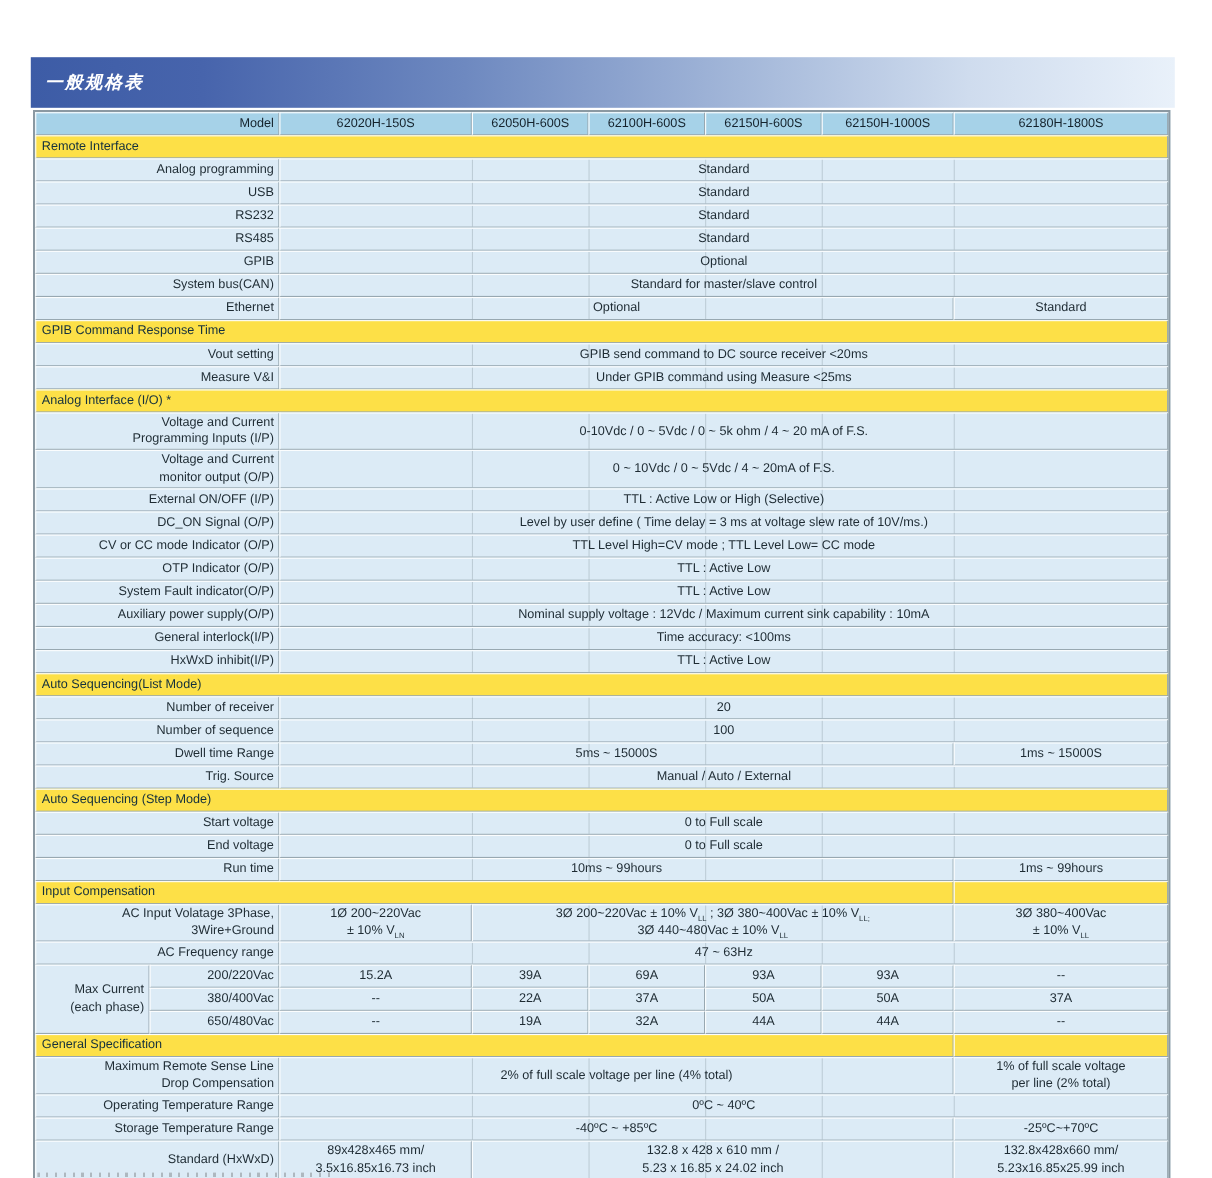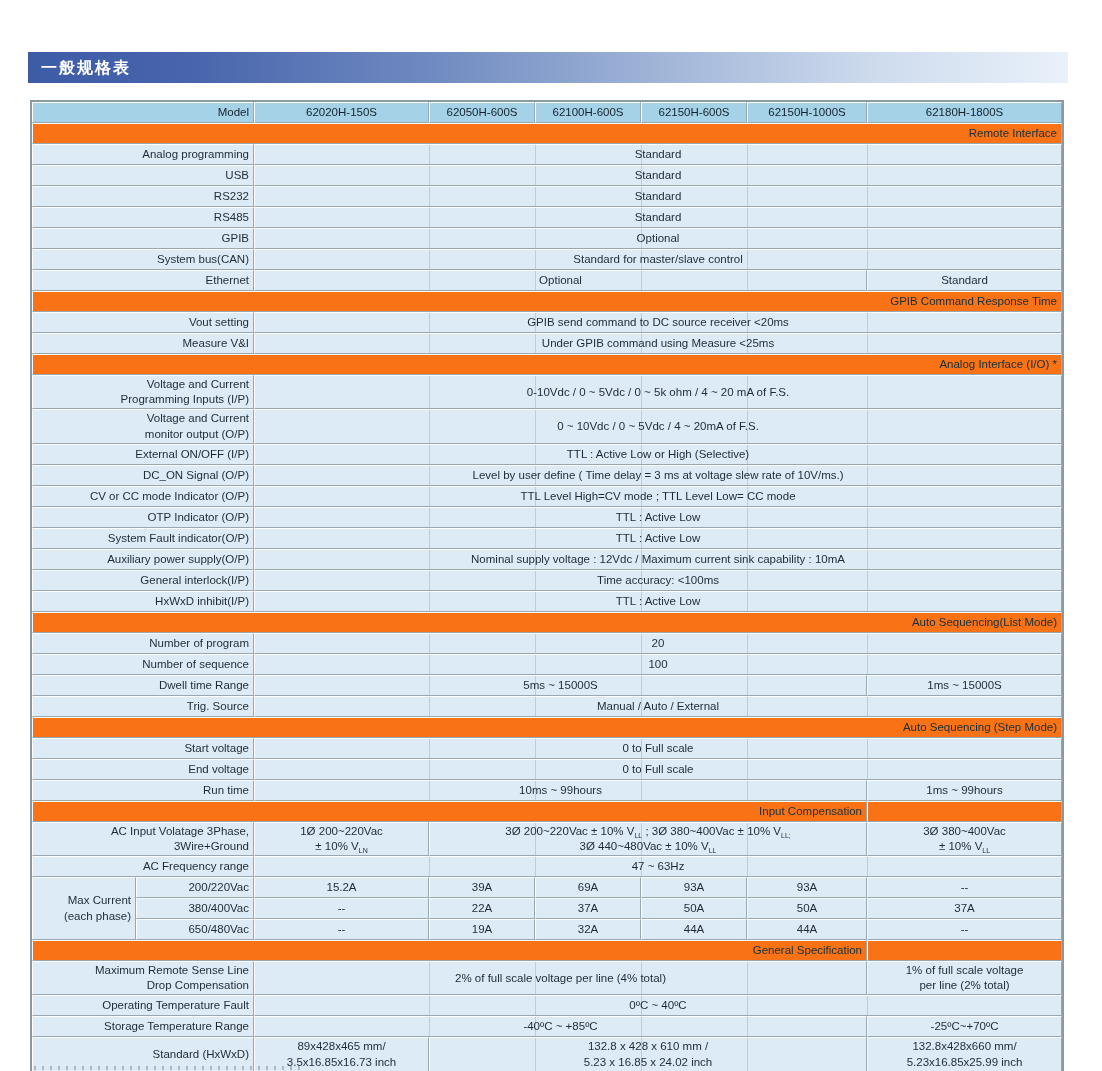--- a/index.html
+++ b/index.html
@@ -2,24 +2,24 @@
 <html><head>
 <meta charset="utf-8">
 <style>
   html,body{margin:0;padding:0;background:#ffffff;}
   body{
     width:1102px;height:1071px;position:relative;overflow:hidden;
     font-family:"Liberation Sans","DejaVu Sans",sans-serif;
     color:#1e2b33;
   }
   .banner{
-    position:absolute;left:28px;top:52px;width:1040px;height:31px;
+    position:absolute;left:28px;top:52px;width:1040px;height:46px;
     background:linear-gradient(90deg,#3d5ca6 0%,#4764ac 15%,#6e89c0 38%,#a3b7d9 62%,#cfdcee 82%,#e9f1fa 100%);
     box-sizing:border-box;
-    display:flex;align-items:center;
+    display:flex;align-items:center;font-style:italic;
   }
   .banner-title{
     color:#ffffff;font-size:16px;font-weight:bold;letter-spacing:2px;
     padding-left:13px;line-height:31px;
   }
   table.spec{
     position:absolute;left:30px;top:100px;width:1030px;
     border-collapse:separate;border-spacing:0;table-layout:fixed;
     font-size:11.5px;
     border:2px solid #8b99a2;
@@ -29,21 +29,21 @@
     border-right:1px solid #98a8b1;
     border-bottom:1px solid #98a8b1;
     border-top:1px solid #fbfdfe;
     border-left:1px solid #fbfdfe;
     background:#dcebf6;
     text-align:center;vertical-align:middle;
     padding:1px 4px;height:17px;line-height:1.32;
     overflow:hidden;
   }
   tr.header td{background:#a6d2e8;color:#14222c;}
-  tr.section td{background:#f97316;text-align:right;padding-left:5px;color:#14303d;}
+  tr.section td{background:#fde047;text-align:left;padding-left:5px;color:#14303d;}
   td.label{text-align:right;padding-left:5px;}
   sub{font-size:7px;line-height:0;}
   
   td.g6,td.g5,td.gmid{
     background-repeat:no-repeat;
     background-size:1px 100%,1px 100%,1px 100%,1px 100%,1px 100%;
   }
   td.g6{
     background-image:linear-gradient(rgba(152,168,177,.45),rgba(152,168,177,.45)),
                      linear-gradient(rgba(152,168,177,.45),rgba(152,168,177,.45)),
@@ -182,21 +182,21 @@
         <td colspan="6" class="g6">Time accuracy: &lt;100ms</td>
       </tr>
       <tr class="data">
         <td colspan="2" class="label">HxWxD inhibit(I/P)</td>
         <td colspan="6" class="g6">TTL : Active Low</td>
       </tr>
       <tr class="section">
         <td colspan="8">Auto Sequencing(List Mode)</td>
       </tr>
       <tr class="data">
-        <td colspan="2" class="label">Number of program</td>
+        <td colspan="2" class="label">Number of receiver</td>
         <td colspan="6" class="g6">20</td>
       </tr>
       <tr class="data">
         <td colspan="2" class="label">Number of sequence</td>
         <td colspan="6" class="g6">100</td>
       </tr>
       <tr class="data">
         <td colspan="2" class="label">Dwell time Range</td>
         <td colspan="5" class="g5">5ms ~ 15000S</td>
         <td>1ms ~ 15000S</td>
@@ -266,21 +266,21 @@
       <tr class="section">
         <td colspan="7">General Specification</td>
         <td></td>
       </tr>
       <tr class="data">
         <td colspan="2" class="label"> Maximum Remote Sense Line<br>Drop Compensation</td>
         <td colspan="5" class="g5">2% of full scale voltage per line (4% total)</td>
         <td>1% of full scale voltage<br>per line (2% total)</td>
       </tr>
       <tr class="data">
-        <td colspan="2" class="label">Operating Temperature Fault</td>
+        <td colspan="2" class="label">Operating Temperature Range</td>
         <td colspan="6" class="g6">0ºC ~ 40ºC</td>
       </tr>
       <tr class="data">
         <td colspan="2" class="label">Storage Temperature Range</td>
         <td colspan="5" class="g5">-40ºC ~ +85ºC</td>
         <td>-25ºC~+70ºC</td>
       </tr>
       <tr class="data">
         <td colspan="2" class="label">Standard (HxWxD)</td>
         <td>89x428x465 mm/<br>3.5x16.85x16.73 inch</td>

